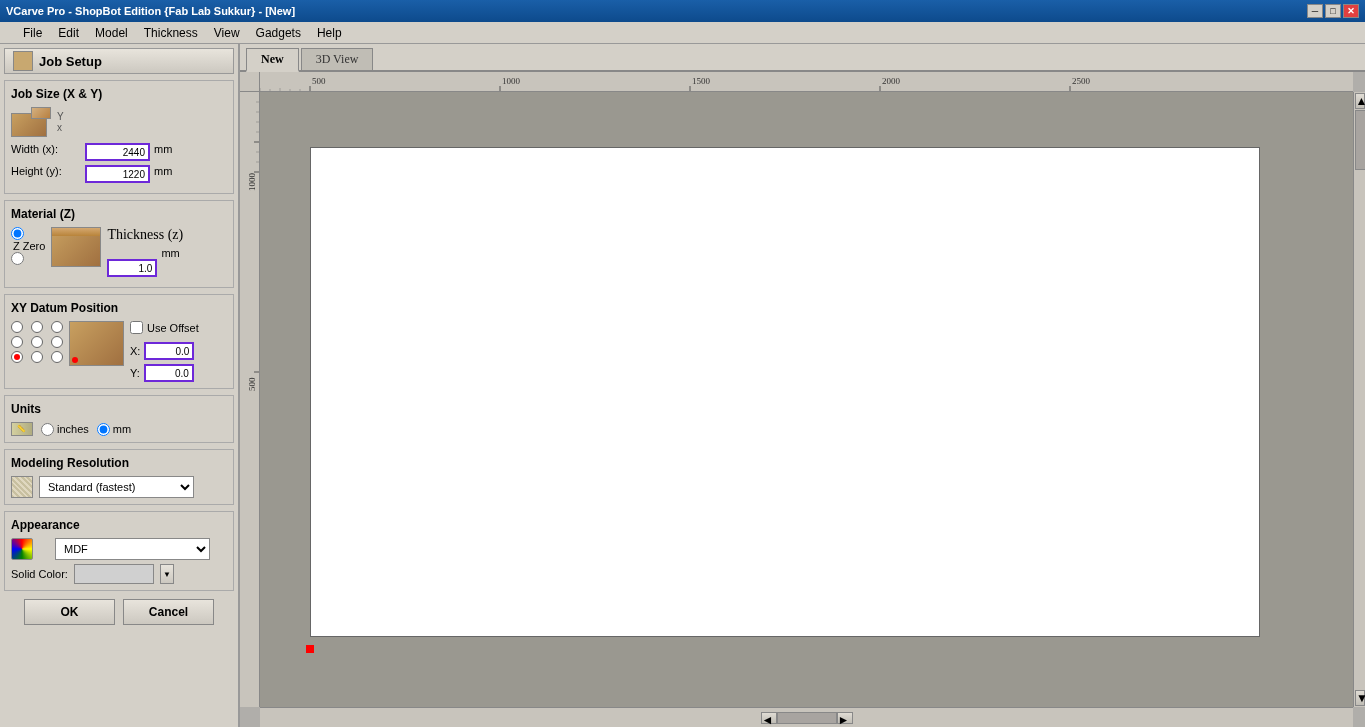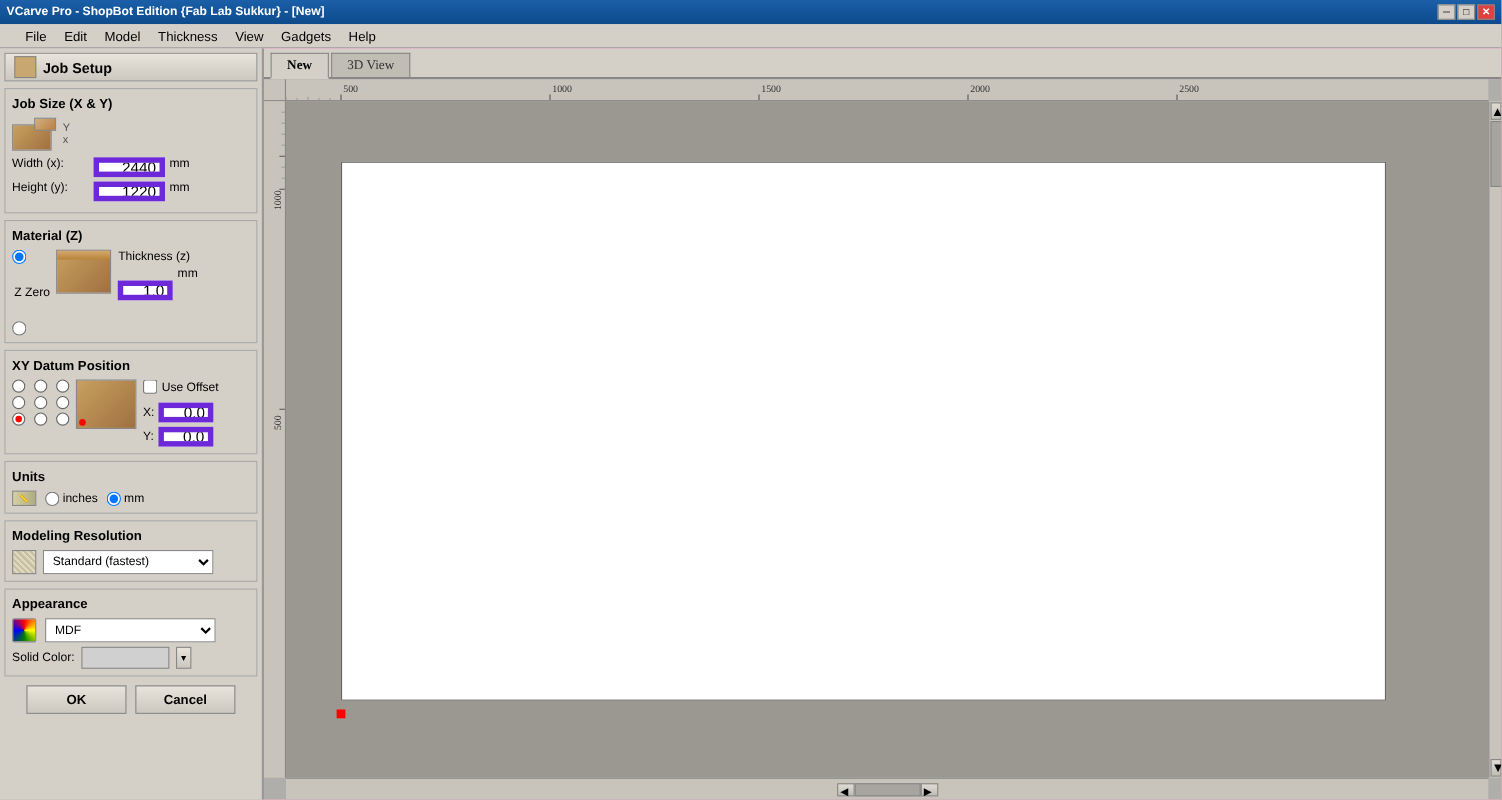--- a/index.html
+++ b/index.html
@@ -99,23 +99,23 @@
       gap: 4px;
     }
     .field-label {
       font-size: 11px;
       min-width: 70px;
       color: #000;
     }
     .field-input {
       width: 65px;
       height: 18px;
-      border: 5px solid #6d28d9;
+      border: 2px solid #6d28d9;
       background: white;
-      font-size: 14px;
+      font-size: 10px;
       padding: 0 3px;
       text-align: right;
     }
     .field-unit {
       font-size: 11px;
       color: #000;
     }
 
     
     .material-z-row {
@@ -211,21 +211,21 @@
     .res-icon {
       width: 22px; height: 22px;
       background: #c8c0a0;
       border: 1px solid #888;
     }
 
     
     .appearance-row {
       display: flex;
       align-items: center;
-      gap: 8px;
+      gap: 22px;
     }
     .color-icon {
       width: 22px; height: 22px;
       background: conic-gradient(red, yellow, green, blue, red);
       border: 1px solid #888;
       border-radius: 2px;
     }
     .solid-color-row {
       display: flex;
       align-items: center;
@@ -420,32 +420,32 @@
       <div class="field-row">
         <span class="field-label">Height (y):</span>
         <input class="field-input" type="text" value="1220" style="">
         <span class="field-unit">mm</span>
       </div>
     </div>
 
     <div class="section">
       <div class="section-title">Material (Z)</div>
       <div class="material-z-row">
-        <div style="display:flex;flex-direction:column;gap:20px;align-items:flex-start;">
+        <div style="display:flex;flex-direction:column;gap:0;align-items:flex-start;">
           <label style="display:flex;align-items:center;gap:4px;font-size:11px;">
             <input type="radio" name="zzero" checked="" style="">
           </label>
           <span style="font-size:11px;margin-left:2px;">Z Zero</span>
           <label style="display:flex;align-items:center;gap:4px;font-size:11px;">
             <input type="radio" name="zzero" style="">
           </label>
         </div>
         <div class="material-icon"></div>
         <div class="thickness-col">
-          <span style="font-size:11px;">Thickness (z)</span>
+          <span style="font-size:14px;font-family:Liberation Serif, serif;">Thickness (z)</span>
           <div class="field-row">
             <input class="field-input" type="text" style="width: 50px; margin-top: 12px;" value="1.0">
             <span class="field-unit">mm</span>
           </div>
         </div>
       </div>
     </div>
 
     <div class="section">
       <div class="section-title">XY Datum Position</div>

